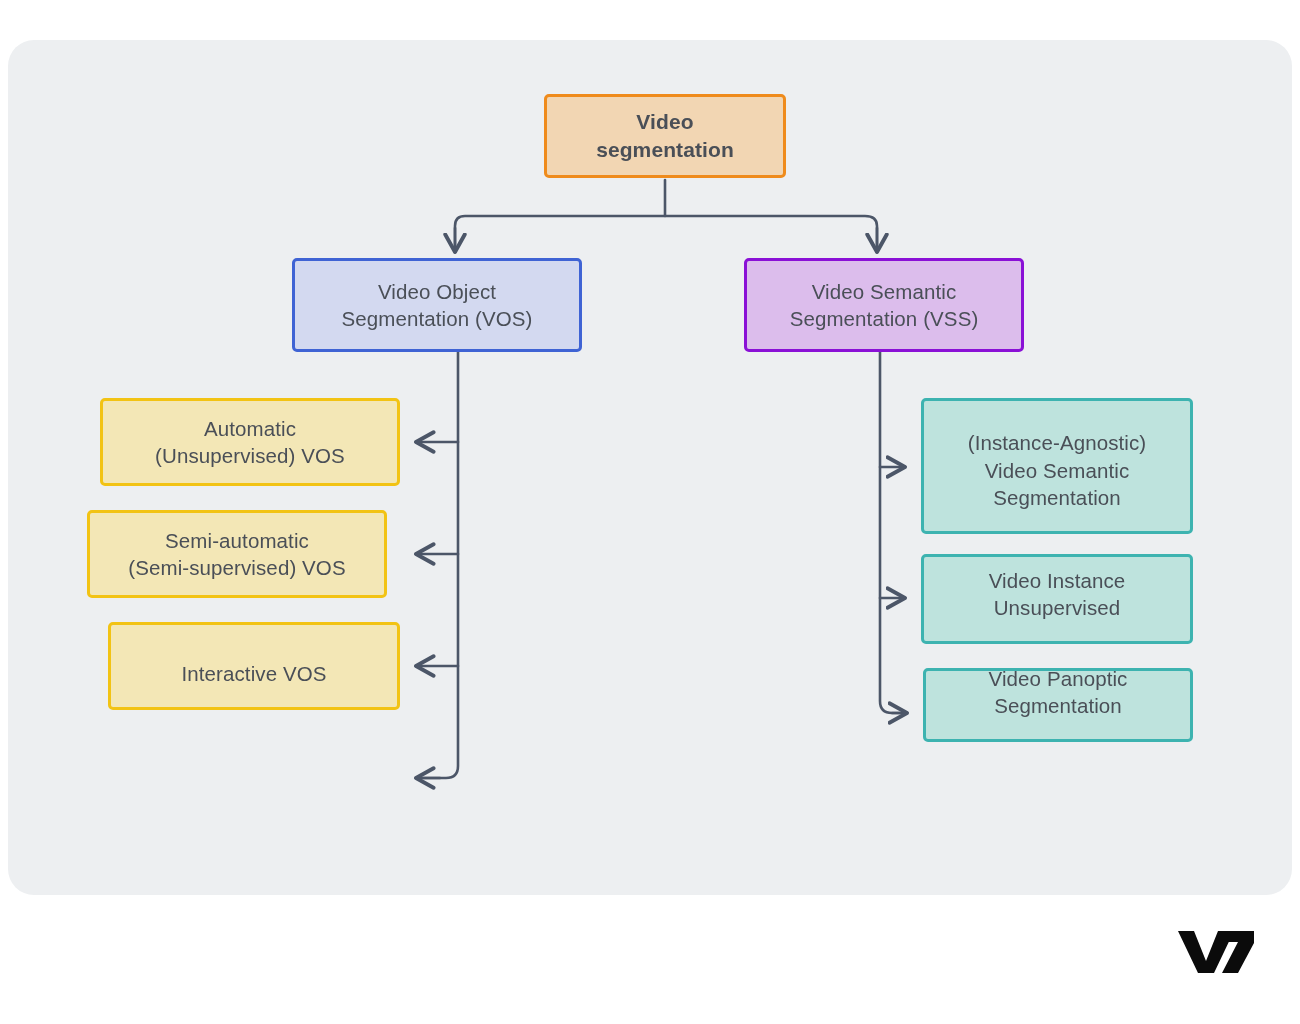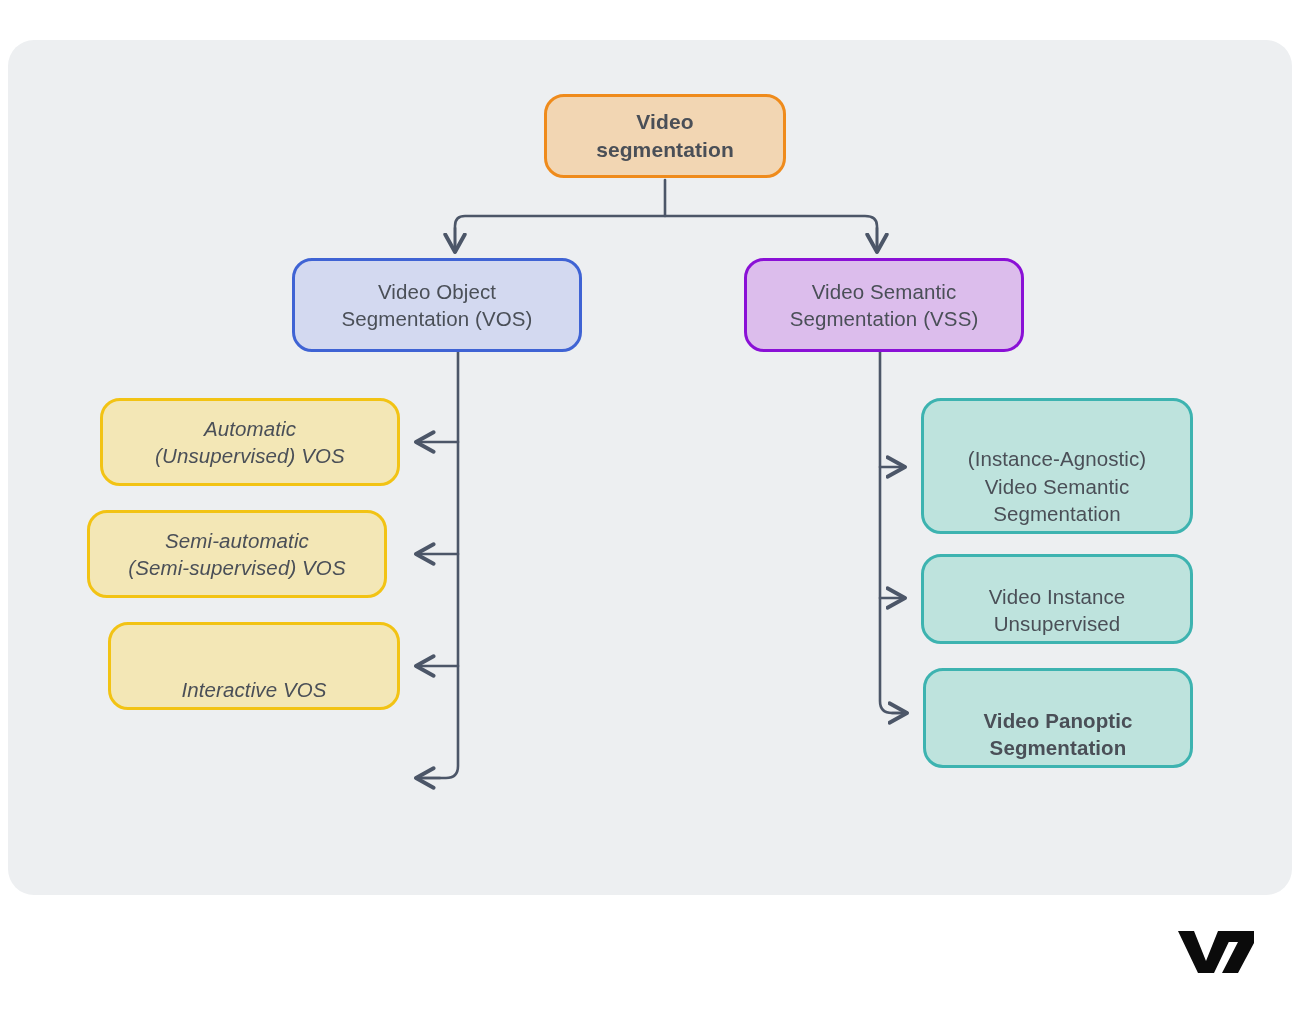--- a/index.html
+++ b/index.html
@@ -44,29 +44,29 @@
   }
 
   
   .node {
     position: absolute;
     box-sizing: border-box;
     display: flex;
     align-items: center;
     justify-content: center;
     text-align: center;
-    border-radius: 20px;
+    border-radius: 5px;
     border-style: solid;
     border-width: 3px;
     color: #4a4f57;
     font-size: 20.5px;
     line-height: 1.33;
     letter-spacing: 0.1px;
     white-space: pre-line;
-    padding: 4px 10px;
+    padding: 20px 10px;
   }
 
   .node.root {
     background: #f2d6b3;
     border-color: #ef8b1c;
     font-weight: bold;
     color: #4a4f57;
     font-size: 21px;
     left: 544px;
     top: 94px;
@@ -88,38 +88,37 @@
     border-color: #8a10d6;
     left: 744px;
     top: 258px;
     width: 280px;
     height: 94px;
   }
 
   .node.leaf-yellow {
     background: #f3e7b6;
     border-color: #f2c314;
-    font-style: italic;
   }
   .node.leaf-teal {
     background: #bee3dd;
     border-color: #3db3b0;
     align-items: flex-end;
   }
 
   
   .leaf-y1 { left: 100px; top: 398px; width: 300px; height: 88px; }
   .leaf-y2 { left: 87px; top: 510px; width: 300px; height: 88px; }
   .leaf-y3 { left: 108px; top: 622px; width: 292px; height: 88px; align-items: flex-end; }
   .leaf-y4 { left: 108px; top: 734px; width: 292px; height: 88px; }
 
   
   .leaf-t1 { left: 921px; top: 398px; width: 272px; height: 136px; }
   .leaf-t2 { left: 921px; top: 554px; width: 272px; height: 90px; }
-  .leaf-t3 { left: 923px; top: 668px; width: 270px; height: 100px; font-weight: bold; }
+  .leaf-t3 { left: 923px; top: 668px; width: 270px; height: 74px; }
 
   
   #v7-logo {
     position: absolute;
     right: 44px;
     bottom: 48px;
     width: 80px;
     height: 48px;
   }
 </style>

